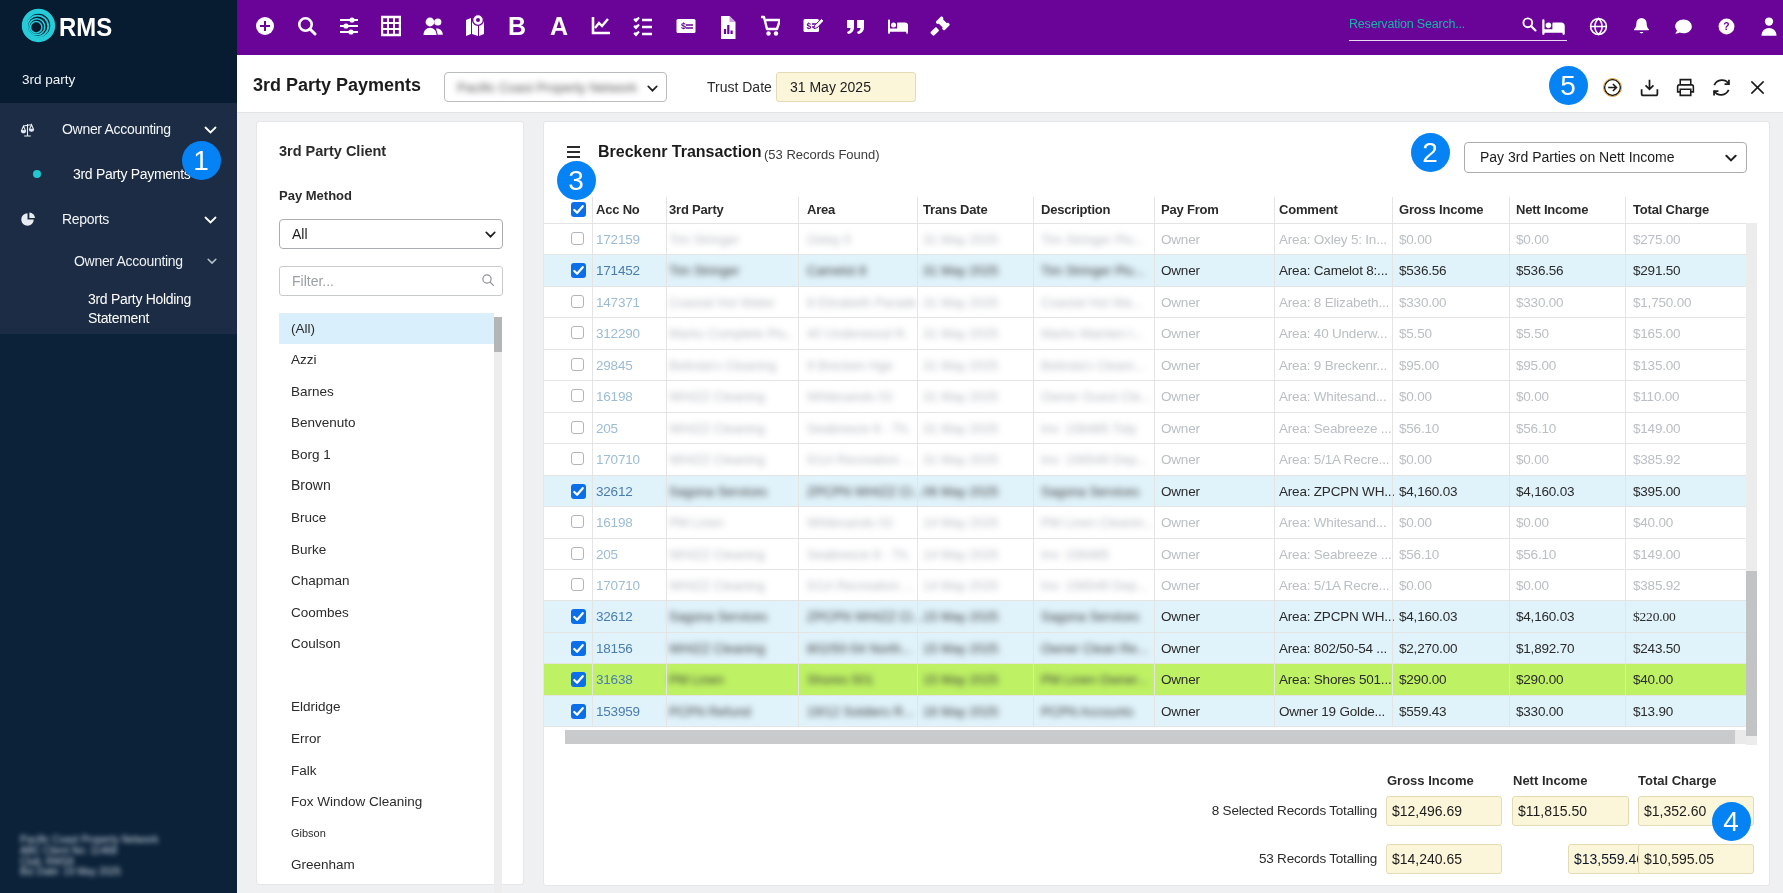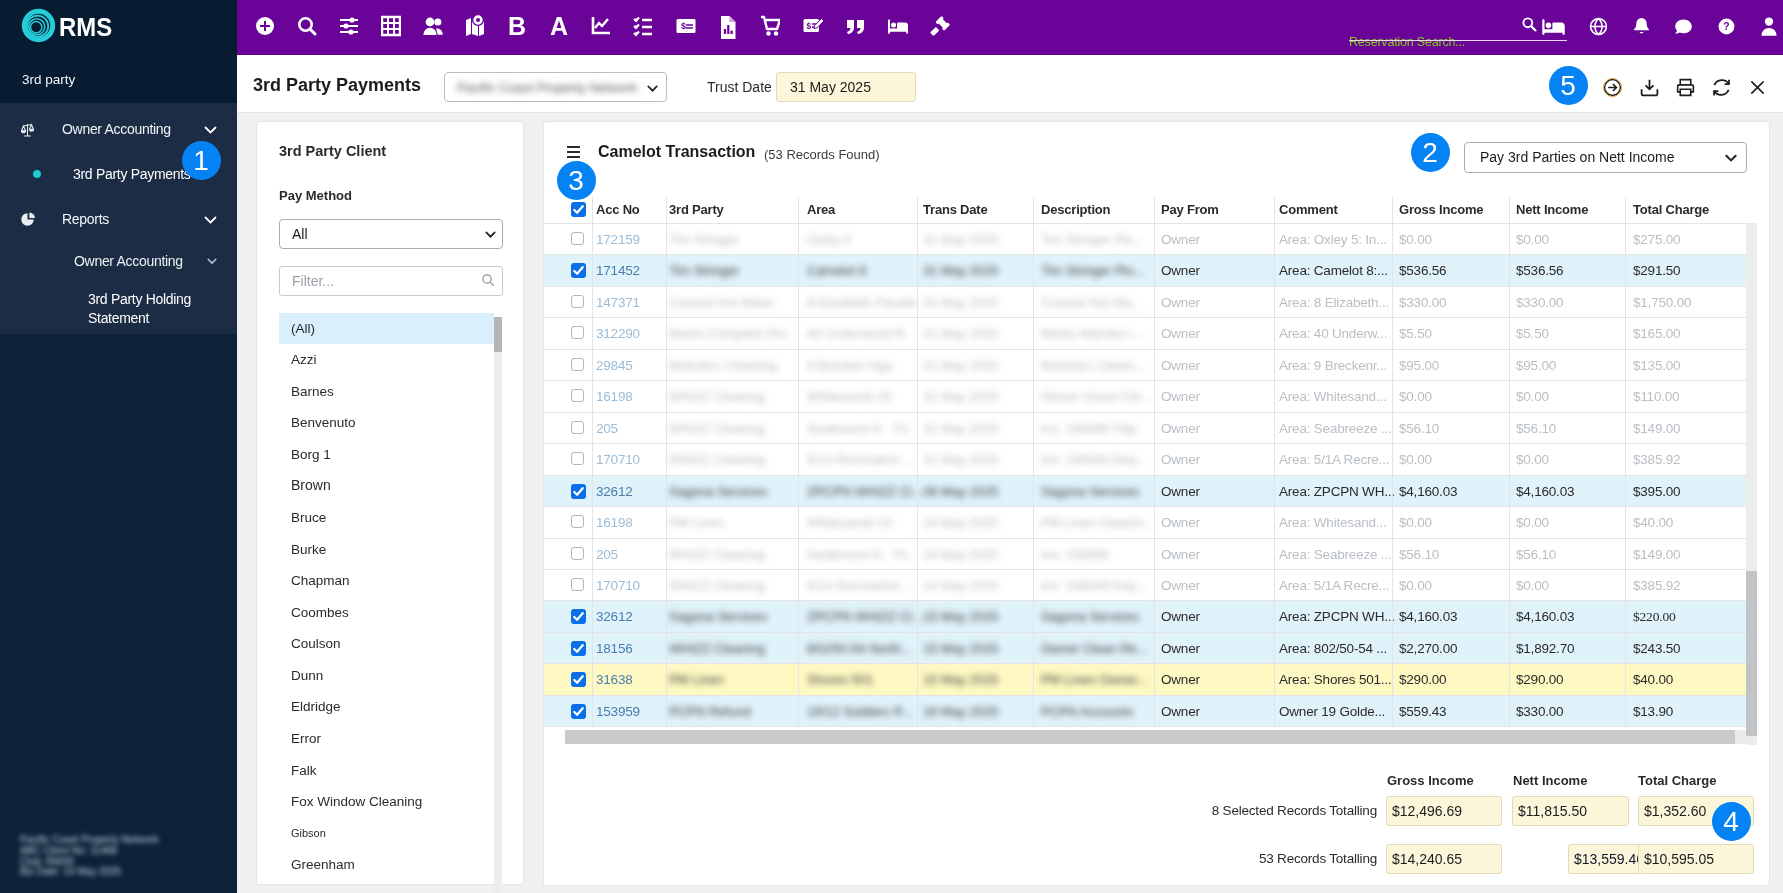--- a/index.html
+++ b/index.html
@@ -121,21 +121,21 @@
     <div class="ab" style="left:651px;top:0;width:20px;height:55px;"><svg width="20" height="55" viewBox="0 0 20 55" fill="#fff">
         <g transform="translate(0,18.5) scale(0.0316)">
           <path d="M32 32c17.7 0 32 14.3 32 32V320H288V160c0-17.7 14.3-32 32-32H544c53 0 96 43 96 96V448c0 17.7-14.3 32-32 32s-32-14.3-32-32V416H352 320 64v32c0 17.7-14.3 32-32 32S0 465.7 0 448V64C0 46.3 14.3 32 32 32zM176 288a80 80 0 1 1 0-160 80 80 0 1 1 0 160z"></path>
         </g>
       </svg></div>
     <div class="ab" style="left:693px;top:0;width:20px;height:55px;"><svg width="20" height="55" viewBox="0 0 20 55" fill="#fff">
         <g transform="translate(0.5,16.5) scale(0.0375)">
           <path d="M318.6 9.4c-12.5-12.5-32.8-12.5-45.3 0l-120 120c-12.5 12.5-12.5 32.8 0 45.3l16 16c12.5 12.5 32.8 12.5 45.3 0l4-4L325.4 293.4l-4 4c-12.5 12.5-12.5 32.8 0 45.3l16 16c12.5 12.5 32.8 12.5 45.3 0l120-120c12.5-12.5 12.5-32.8 0-45.3l-16-16c-12.5-12.5-32.8-12.5-45.3 0l-4 4L330.6 74.6l4-4c12.5-12.5 12.5-32.8 0-45.3l-16-16zm-152 288c-12.5-12.5-32.8-12.5-45.3 0l-112 112c-12.5 12.5-12.5 32.8 0 45.3l48 48c12.5 12.5 32.8 12.5 45.3 0l112-112c12.5-12.5 12.5-32.8 0-45.3l-1.4-1.4-45.3-45.3-1.3-1.3z"></path>
         </g>
       </svg></div>
-    <div class="ab" style="left:1112px;top:35px;font-size:12.5px;letter-spacing:-0.2px;color:#84cc16;">Reservation Search...</div>
+    <div class="ab" style="left:1112px;top:17px;font-size:12.5px;letter-spacing:-0.2px;color:#14b8a6;">Reservation Search...</div>
     <div class="ab" style="left:1112px;top:40px;width:218px;height:1px;background:#e9d8f2;"></div>
     <svg class="ab" style="left:1284px;top:16px;" width="17" height="17" viewBox="0 0 20 20">
       <circle cx="8" cy="8" r="5.2" fill="none" stroke="#fff" stroke-width="2.2"></circle>
       <path d="M12 12l5 5" stroke="#fff" stroke-width="2.6" stroke-linecap="round"></path>
     </svg>
     <svg class="ab" style="left:1305px;top:18px;" width="23" height="18" viewBox="0 0 640 512" fill="#fff">
       <path d="M32 32c17.7 0 32 14.3 32 32V320H288V160c0-17.7 14.3-32 32-32H544c53 0 96 43 96 96V448c0 17.7-14.3 32-32 32s-32-14.3-32-32V416H352 320 64v32c0 17.7-14.3 32-32 32S0 465.7 0 448V64C0 46.3 14.3 32 32 32zM176 288a80 80 0 1 1 0-160 80 80 0 1 1 0 160z"></path>
     </svg>
     <svg class="ab" style="left:1352px;top:17px;" width="19" height="19" viewBox="0 0 24 24" fill="none" stroke="#fff" stroke-width="2">
       <circle cx="12" cy="12" r="10"></circle>
@@ -204,35 +204,34 @@
     <div class="ab" style="left:22px;top:222.1px;width:215px;height:31.6px;font-size:13.5px;color:#2b2b2b;line-height:31.6px;padding-left:12px;">Azzi</div>
     <div class="ab" style="left:22px;top:253.6px;width:215px;height:31.6px;font-size:13.5px;color:#2b2b2b;line-height:31.6px;padding-left:12px;">Barnes</div>
     <div class="ab" style="left:22px;top:285.2px;width:215px;height:31.6px;font-size:13.5px;color:#2b2b2b;line-height:31.6px;padding-left:12px;">Benvenuto</div>
     <div class="ab" style="left:22px;top:316.8px;width:215px;height:31.6px;font-size:13.5px;color:#2b2b2b;line-height:31.6px;padding-left:12px;">Borg 1</div>
     <div class="ab" style="left:22px;top:348.4px;width:215px;height:31.6px;font-size:14px;color:#2b2b2b;line-height:31.6px;padding-left:12px;">Brown</div>
     <div class="ab" style="left:22px;top:379.9px;width:215px;height:31.6px;font-size:13.5px;color:#2b2b2b;line-height:31.6px;padding-left:12px;">Bruce</div>
     <div class="ab" style="left:22px;top:411.5px;width:215px;height:31.6px;font-size:13.5px;color:#2b2b2b;line-height:31.6px;padding-left:12px;">Burke</div>
     <div class="ab" style="left:22px;top:443.1px;width:215px;height:31.6px;font-size:13.5px;color:#2b2b2b;line-height:31.6px;padding-left:12px;">Chapman</div>
     <div class="ab" style="left:22px;top:474.6px;width:215px;height:31.6px;font-size:13.5px;color:#2b2b2b;line-height:31.6px;padding-left:12px;">Coombes</div>
     <div class="ab" style="left:22px;top:506.2px;width:215px;height:31.6px;font-size:13.5px;color:#2b2b2b;line-height:31.6px;padding-left:12px;">Coulson</div>
-    <div class="ab" style="left:22px;top:537.8px;width:215px;height:31.6px;font-size:13.5px;color:#2b2b2b;line-height:31.6px;padding-left:12px;">Dunn</div>
     <div class="ab" style="left:22px;top:569.3px;width:215px;height:31.6px;font-size:13.5px;color:#2b2b2b;line-height:31.6px;padding-left:12px;">Eldridge</div>
     <div class="ab" style="left:22px;top:600.9px;width:215px;height:31.6px;font-size:13.5px;color:#2b2b2b;line-height:31.6px;padding-left:12px;">Error</div>
     <div class="ab" style="left:22px;top:632.5px;width:215px;height:31.6px;font-size:13.5px;color:#2b2b2b;line-height:31.6px;padding-left:12px;">Falk</div>
     <div class="ab" style="left:22px;top:664.0px;width:215px;height:31.6px;font-size:13.5px;color:#2b2b2b;line-height:31.6px;padding-left:12px;">Fox Window Cleaning</div>
     <div class="ab" style="left:22px;top:695.6px;width:215px;height:31.6px;font-size:11px;color:#2b2b2b;line-height:31.6px;padding-left:12px;">Gibson</div>
     <div class="ab" style="left:22px;top:727.2px;width:215px;height:31.6px;font-size:13.5px;color:#2b2b2b;line-height:31.6px;padding-left:12px;">Greenham</div>
     <div class="ab" style="left:237px;top:195px;width:8px;height:668px;background:#ededee;"></div>
     <div class="ab" style="left:237px;top:195px;width:8px;height:35px;background:#b3b5b7;"></div>
   </div>
 <div class="ab" style="left:543px;top:121px;width:1227px;height:765px;background:#fff;border:1px solid #e4e6e8;border-radius:3px;">
     <div class="ab" style="left:23px;top:24px;width:13px;height:12px;border-top:2px solid #2b2b2b;border-bottom:2px solid #2b2b2b;">
       <div style="margin-top:3px;height:2px;background:#2b2b2b;"></div>
     </div>
-    <div class="ab" style="left:54px;top:21px;font-size:16px;font-weight:bold;color:#1c1c1c;">Camelot Transaction</div>
+    <div class="ab" style="left:54px;top:21px;font-size:16px;font-weight:bold;color:#1c1c1c;">Breckenr Transaction</div>
     <div class="ab" style="left:220px;top:25px;font-size:13px;color:#3c3c3c;">(53 Records Found)</div>
     <div class="ab" style="left:920px;top:20px;width:283px;height:31px;border:1px solid #a9adb2;border-radius:4px;background:#fff;font-size:14px;color:#1c1c1c;line-height:29px;padding-left:15px;">Pay 3rd Parties on Nett Income</div>
     <svg class="ab" style="left:1181px;top:32px;" width="12" height="9" viewBox="0 0 13 9">
       <path d="M1.5 1.5 L6.5 6.5 L11.5 1.5" stroke="#222" stroke-width="2.2" fill="none" stroke-linecap="round"></path>
     </svg>
     <div class="ab" style="left:52px;top:80px;font-size:13px;font-weight:bold;letter-spacing:-0.2px;color:#2b2b2b;">Acc No</div>
     <div class="ab" style="left:125px;top:80px;font-size:13px;font-weight:bold;letter-spacing:-0.2px;color:#2b2b2b;">3rd Party</div>
     <div class="ab" style="left:263px;top:80px;font-size:13px;font-weight:bold;letter-spacing:-0.2px;color:#2b2b2b;">Area</div>
     <div class="ab" style="left:379px;top:80px;font-size:13px;font-weight:bold;letter-spacing:-0.2px;color:#2b2b2b;">Trans Date</div>
     <div class="ab" style="left:497px;top:80px;font-size:13px;font-weight:bold;letter-spacing:-0.2px;color:#2b2b2b;">Description</div>
@@ -427,21 +426,21 @@
       <div class="ab blur" style="left:125px;top:0;font-size:13px;color:#3a3a3a;line-height:31px;">WHIZZ Cleaning</div>
       <div class="ab blur" style="left:263px;top:0;font-size:13px;color:#3a3a3a;line-height:31px;">802/50-54 North...</div>
       <div class="ab blur" style="left:379px;top:0;font-size:13px;color:#3a3a3a;line-height:31px;">15 May 2025</div>
       <div class="ab blur" style="left:497px;top:0;font-size:13px;color:#3a3a3a;line-height:31px;">Owner Clean Re...</div>
       <div class="ab" style="left:617px;top:0;font-size:13.5px;letter-spacing:-0.2px;color:#2b2b2b;line-height:31px;">Owner</div>
       <div class="ab" style="left:735px;top:0;font-size:13.5px;letter-spacing:-0.2px;color:#2b2b2b;line-height:31px;">Area: 802/50-54 ...</div>
       <div class="ab" style="left:855px;top:0;font-size:13.5px;letter-spacing:-0.2px;color:#2b2b2b;line-height:31px;">$2,270.00</div>
       <div class="ab" style="left:972px;top:0;font-size:13.5px;letter-spacing:-0.2px;color:#2b2b2b;line-height:31px;">$1,892.70</div>
       <div class="ab" style="left:1089px;top:0;font-size:13.5px;letter-spacing:-0.2px;color:#2b2b2b;line-height:31px;">$243.50</div>
     </div>
-    <div class="ab" style="left:0;top:541.3px;width:1202px;height:31.4px;background:#fef9c3;border-top:1px solid #e4e4e4;">
+    <div class="ab" style="left:0;top:541.3px;width:1202px;height:31.4px;background:#bef264;border-top:1px solid #e4e4e4;">
       <div style="position:absolute;left:27px;top:8px;width:15px;height:15px;background:#0a6fe8;border-radius:3px;"><svg width="15" height="15" viewBox="0 0 16 16">
           <path d="M3.5 8.5 L6.5 11.5 L12.5 4.5" stroke="#fff" stroke-width="2.4" fill="none" stroke-linecap="round" stroke-linejoin="round"></path>
         </svg></div>
       <div class="ab" style="left:52px;top:0;font-size:13.5px;letter-spacing:-0.2px;color:#4a7dad;line-height:31px;">31638</div>
       <div class="ab blur" style="left:125px;top:0;font-size:13px;color:#3a3a3a;line-height:31px;">PM Linen</div>
       <div class="ab blur" style="left:263px;top:0;font-size:13px;color:#3a3a3a;line-height:31px;">Shores 501</div>
       <div class="ab blur" style="left:379px;top:0;font-size:13px;color:#3a3a3a;line-height:31px;">15 May 2025</div>
       <div class="ab blur" style="left:497px;top:0;font-size:13px;color:#3a3a3a;line-height:31px;">PM Linen Owner...</div>
       <div class="ab" style="left:617px;top:0;font-size:13.5px;letter-spacing:-0.2px;color:#2b2b2b;line-height:31px;">Owner</div>
       <div class="ab" style="left:735px;top:0;font-size:13.5px;letter-spacing:-0.2px;color:#2b2b2b;line-height:31px;">Area: Shores 501...</div>

